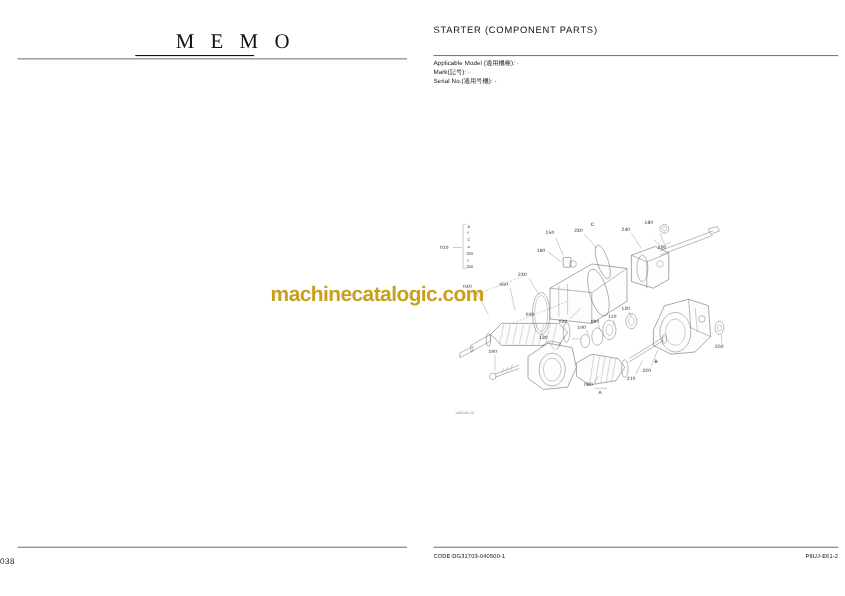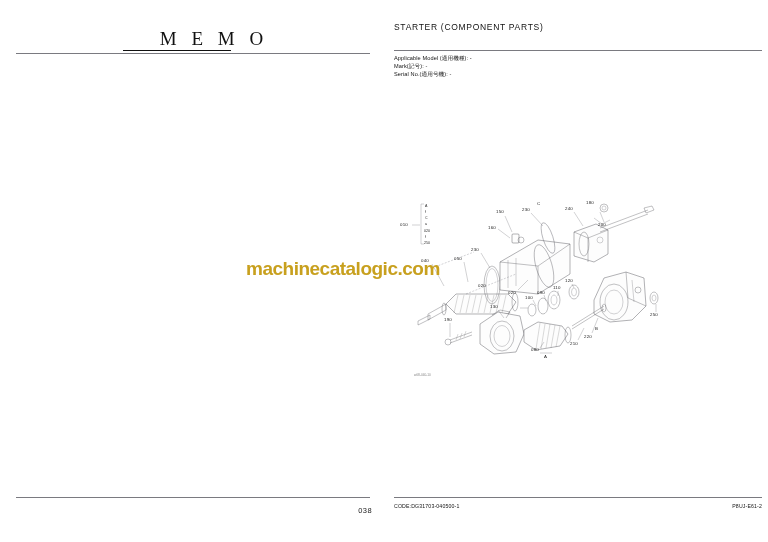--- a/index.html
+++ b/index.html
@@ -22,21 +22,21 @@
   }
   .rule-top-left{
     position:absolute;left:16px;top:53px;width:354px;height:1px;
     background:#7a7a80;
   }
   .rule-bot-left{
     position:absolute;left:16px;top:497px;width:354px;height:1px;
     background:#7a7a80;
   }
   .pageno-left{
-    position:absolute;left:0;top:506px;width:372px;text-align:right;
+    position:absolute;left:0;top:506px;width:372px;text-align:left;
     font-family:"Liberation Sans",sans-serif;font-size:7.5px;color:#222;
     letter-spacing:.4px;
   }
 
   
   .page-right{position:absolute;left:380px;top:0;width:388px;height:522px;}
   .hdr{position:absolute;left:14px;top:22px;width:370px;}
   .hdr-en{
     font-family:"Liberation Sans",sans-serif;
     font-size:8.5px;letter-spacing:.7px;color:#111;white-space:nowrap;

